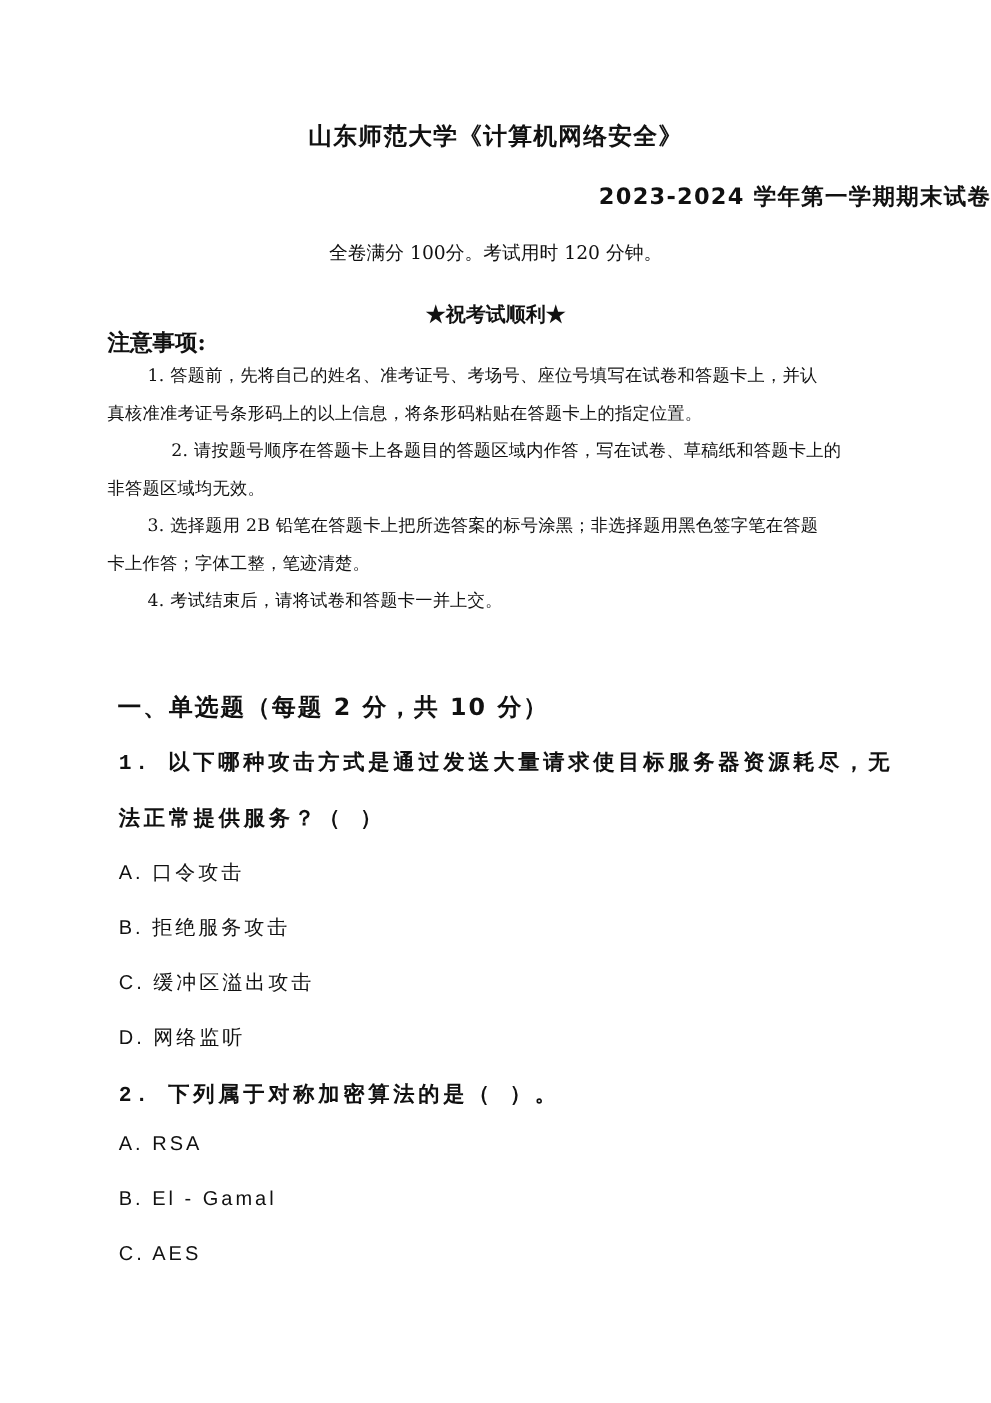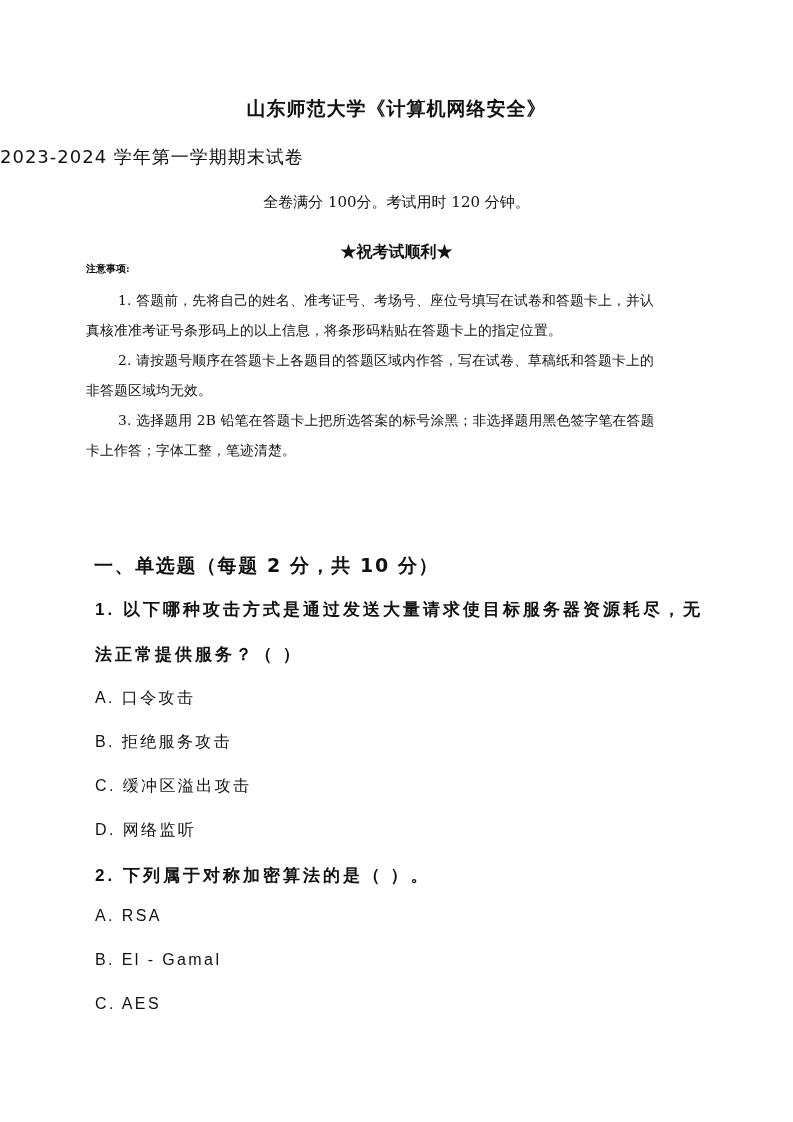--- a/index.html
+++ b/index.html
@@ -28,23 +28,23 @@
       left: 0; width: 793px;
       text-align: center;
       font-family: "DejaVu Sans", sans-serif;
       font-weight: bold;
       font-size: 19px;
       letter-spacing: 1px;
     }
     .title2 {
       top: 145px;
       left: 0; width: 793px;
-      text-align: left;
+      text-align: right;
       font-family: "DejaVu Sans", sans-serif;
-      font-weight: normal;
+      font-weight: bold;
       font-size: 18px;
       letter-spacing: 1px;
     }
     .subinfo {
       top: 193px;
       left: 0; width: 793px;
       text-align: center;
       font-family: "DejaVu Serif", serif;
       font-size: 15px;
     }
@@ -56,40 +56,40 @@
       font-weight: bold;
       font-size: 16px;
       margin-top: 17px;
     }
 
     .notes-heading {
       top: 262px;
       left: 86px;
       font-family: "DejaVu Serif", serif;
       font-weight: bold;
-      font-size: 10px;
+      font-size: 18px;
     }
     .note-line {
       font-family: "DejaVu Serif", serif;
       font-size: 13.8px;
       letter-spacing: 0.2px;
     }
     .indent { left: 118px; }
     .flush { left: 86px; }
 
     .section-heading {
       top: 553px;
       left: 94px;
       font-family: "DejaVu Sans", sans-serif;
       font-weight: bold;
       font-size: 19px;
       letter-spacing: 1.6px;
     }
     .q-text {
-      font-family: Liberation Sans, sans-serif;
+      font-family: Liberation Mono, monospace;
       font-weight: bold;
       font-size: 17px;
       letter-spacing: 3px;
     }
     .opt-text {
       font-family: Liberation Sans, sans-serif;
       font-weight: normal;
       font-size: 16px;
       letter-spacing: 2.4px;
       left: 95px;
@@ -101,24 +101,25 @@
 <div class="page">
 
   <div class="abs title1">山东师范大学《计算机网络安全》</div>
   <div class="abs title2">2023-2024 学年第一学期期末试卷</div>
   <div class="abs subinfo">全卷满分 100分。考试用时 120 分钟。</div>
   <div class="abs blessing">★祝考试顺利★</div>
 
   <div class="abs notes-heading">注意事项:</div>
   <div class="abs note-line indent" style="top:292px;">1. 答题前，先将自己的姓名、准考证号、考场号、座位号填写在试卷和答题卡上，并认</div>
   <div class="abs note-line flush" style="top:322px;">真核准准考证号条形码上的以上信息，将条形码粘贴在答题卡上的指定位置。</div>
-  <div class="abs note-line indent" style="top:352px;">2. 请按题号顺序在答题卡上各题目的答题区域内作答，写在试卷、草稿纸和答题卡上的</div>
+  <div class="abs note-line indent" style="top:352px;margin-left:19px;">2. 请按题号顺序在答题卡上各题目的答题区域内作答，写在试卷、草稿纸和答题卡上的</div>
   <div class="abs note-line flush" style="top:382px;">非答题区域均无效。</div>
   <div class="abs note-line indent" style="top:412px;">3. 选择题用 2B 铅笔在答题卡上把所选答案的标号涂黑；非选择题用黑色签字笔在答题</div>
   <div class="abs note-line flush" style="top:442px;">卡上作答；字体工整，笔迹清楚。</div>
+  <div class="abs note-line indent" style="top:472px;">4. 考试结束后，请将试卷和答题卡一并上交。</div>
 
   <div class="abs section-heading">一、单选题（每题 2 分，共 10 分）</div>
 
   <div class="abs q-text" style="top:598px; left:95px;">1. 以下哪种攻击方式是通过发送大量请求使目标服务器资源耗尽，无</div>
   <div class="abs q-text" style="top:643px; left:95px;">法正常提供服务？（   ）</div>
 
   <div class="abs opt-text" style="top:688px;">A. 口令攻击</div>
   <div class="abs opt-text" style="top:732px;">B. 拒绝服务攻击</div>
   <div class="abs opt-text" style="top:776px;">C. 缓冲区溢出攻击</div>
   <div class="abs opt-text" style="top:820px;">D. 网络监听</div>

